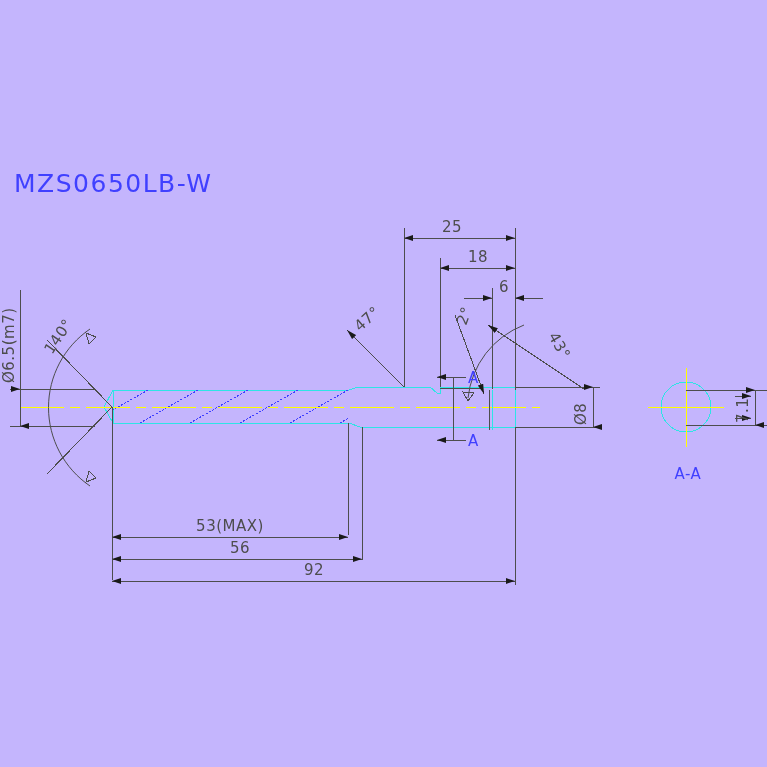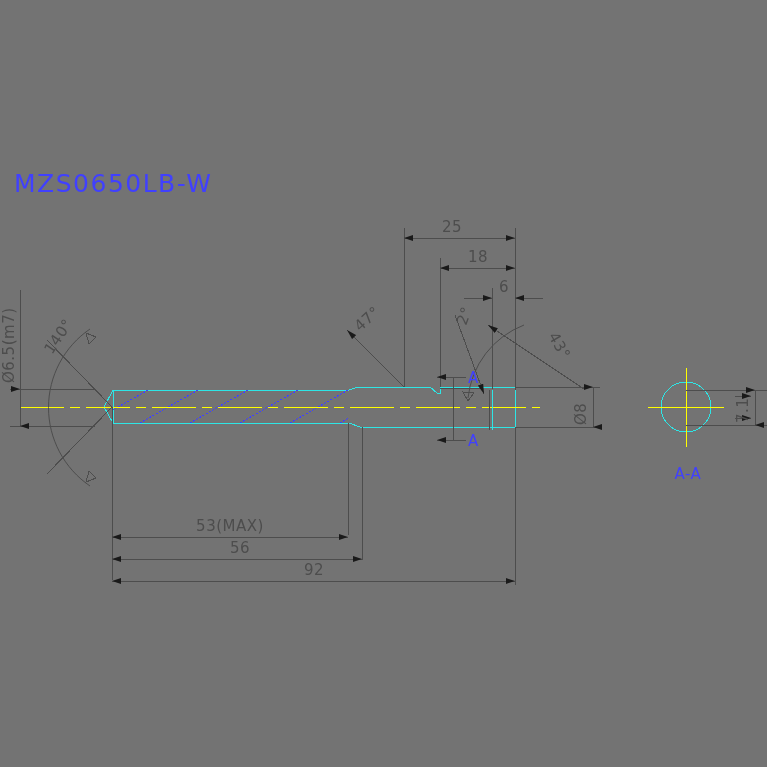--- a/index.html
+++ b/index.html
@@ -10,21 +10,21 @@
   body {
     width: 767px;
     height: 767px;
     font-family: "Liberation Sans", sans-serif;
     overflow: hidden;
   }
   #drawing-root {
     position: relative;
     width: 767px;
     height: 767px;
-    background: #737373;
+    background: #c4b5fd;
   }
   svg#cad {
     position: absolute;
     left: 0;
     top: 0;
     width: 767px;
     height: 767px;
     display: block;
   }
   .txt {

